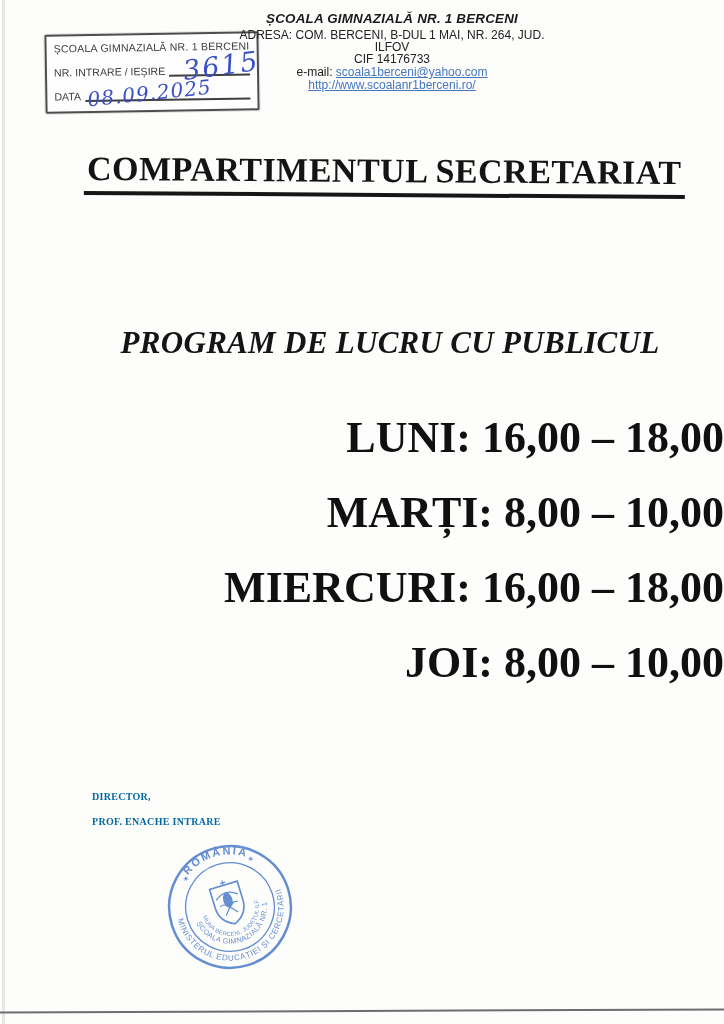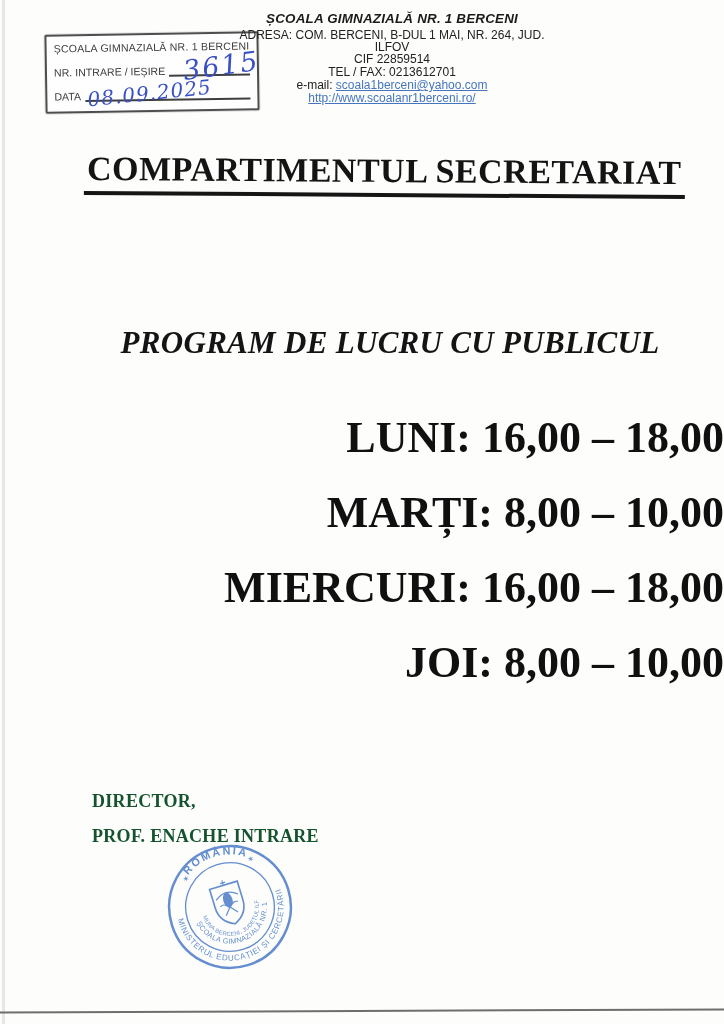--- a/index.html
+++ b/index.html
@@ -34,21 +34,21 @@
               font-size:34px;letter-spacing:.5px;border-bottom:4px solid #161616;
               padding:0 3px 3px;transform:rotate(.4deg);white-space:nowrap;}
   .subtitle{left:56px;top:325px;width:668px;text-align:center;font-family:"Liberation Serif",serif;
             font-weight:bold;font-style:italic;font-size:31px;letter-spacing:.3px;white-space:nowrap;}
   .schedule{left:70px;top:412px;width:654px;text-align:right;font-family:"Liberation Serif",serif;
             font-weight:bold;font-size:44px;color:#101010;}
   .sch-line{line-height:51px;margin-bottom:24px;white-space:nowrap;}
 
   
   .sig{left:92px;top:791px;font-family:"Liberation Serif",serif;font-weight:bold;
-       font-size:18px;letter-spacing:.3px;color:#14532d;}
+       font-size:10px;letter-spacing:.3px;color:#0369a1;}
   .sig-name{margin-top:14px;}
 
   
   .stamp{left:163px;top:840px;width:134px;height:134px;transform:rotate(-17deg);opacity:.88;}
   .stamp svg{display:block;}
 </style>
 </head>
 <body>
 
 <div class="page">
@@ -68,22 +68,21 @@
       <span>DATA</span>
       <span class="reg-line">
         <span class="hw hw-date">08.09.2025</span>
       </span>
     </div>
   </div>
 
   <div class="abs lh">
     <div class="lh-name">ȘCOALA GIMNAZIALĂ NR. 1 BERCENI</div>
     <div class="lh-line">ADRESA: COM. BERCENI, B-DUL 1 MAI, NR. 264, JUD. ILFOV</div>
-    <div class="lh-line">CIF 22859514</div>
-    <div class="lh-line">TEL / FAX: 0213612701</div>
+    <div class="lh-line">CIF 14176733</div>
     <div class="lh-line">
       <span>e-mail: </span><span class="lh-link">scoala1berceni@yahoo.com</span>
     </div>
     <div class="lh-line">
       <span class="lh-link">http://www.scoalanr1berceni.ro/</span>
     </div>
   </div>
 
   <div class="abs subtitle">PROGRAM DE LUCRU CU PUBLICUL</div>
 

